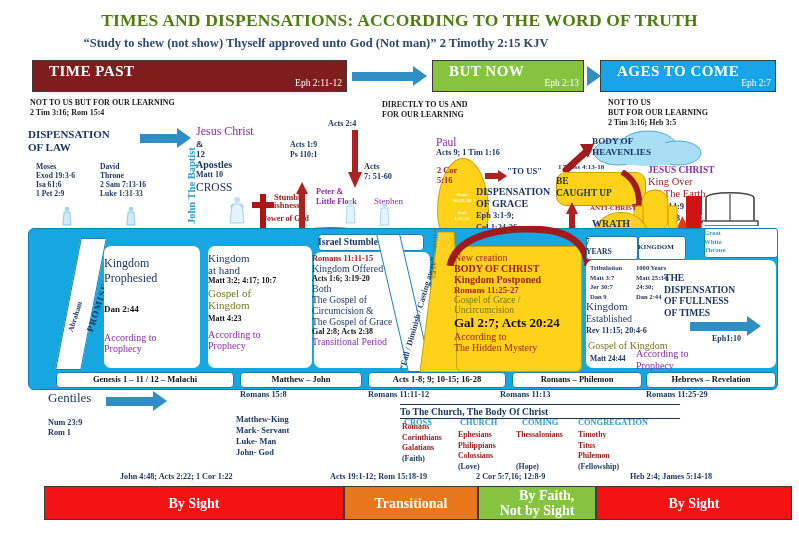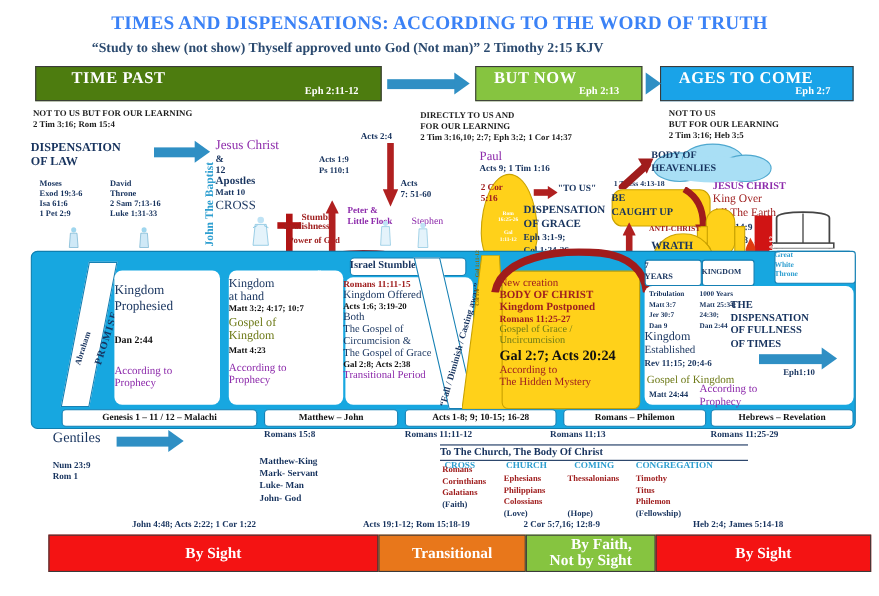--- a/index.html
+++ b/index.html
@@ -2,28 +2,28 @@
 <html><head>
 <meta charset="utf-8">
 <style>
   html,body{margin:0;padding:0;background:#fff;}
   body{width:799px;height:542px;font-family:"Liberation Serif",serif;overflow:hidden;position:relative;}
   #chart{position:relative;width:799px;height:542px;}
   .abs{position:absolute;}
   .ctr{}
 
   
-  #title{top:10px;left:0;width:799px;text-align:center;font-size:17.5px;font-weight:bold;letter-spacing:.2px;color:#3b82f6;font-family:"Liberation Serif",serif;}
+  #title{top:10px;left:0;width:799px;text-align:center;font-size:17.5px;font-weight:bold;letter-spacing:.2px;color:#4d7c0f;font-family:"Liberation Serif",serif;}
   #subtitle{top:36px;left:0;width:632px;text-align:center;font-size:12.5px;font-weight:bold;color:#2b4a6f;}
 
   
   .erabar{height:32px;border:1.5px solid #3a3a3a;box-sizing:border-box;display:flex;align-items:flex-start;}
   .erabar .lbl{font-size:15px;font-weight:bold;color:#fff;padding:2px 0 0 16px;letter-spacing:.5px;}
-  .erabar .ref{font-size:9.5px;font-weight:bold;color:#fff;position:absolute;right:20px;bottom:3px;}
-  #bar-past{left:32px;top:60px;width:315px;background:#4d7c0f;padding-left:16px;}
+  .erabar .ref{font-size:9.5px;font-weight:normal;color:#fff;position:absolute;right:4px;bottom:3px;}
+  #bar-past{left:32px;top:60px;width:315px;background:#7f1d1d;}
   #bar-now{left:432px;top:60px;width:152px;background:#86c440;}
   #bar-ages{left:600px;top:60px;width:176px;background:#19a3e8;}
 
   .hArrow{position:absolute;height:9px;background:#2f8fc4;}
   .hArrow:after{content:"";position:absolute;right:-13px;top:-6px;border-left:14px solid #2f8fc4;border-top:10px solid transparent;border-bottom:10px solid transparent;}
 
   
   .note{font-size:8px;font-weight:bold;color:#1d1d1d;line-height:10px;}
   .lbl-purple{color:#8d2bab;}
   .lbl-navy{color:#17335e;}
@@ -71,21 +71,20 @@
   <div class="hArrow" style="left:352px;top:72px;width:62px;"></div>
   <div class="hArrow" style="left:588px;top:72px;width:0px;"></div>
 
   <div class="abs note" style="left:30px;top:98px;width:230px;">
     <div>NOT TO US BUT FOR OUR LEARNING</div>
     <div class="ctr">2 Tim 3:16; Rom 15:4</div>
   </div>
   <div class="abs note ctr" style="left:382px;top:100px;width:230px;">
     <div>DIRECTLY TO US AND</div>
     <div>FOR OUR LEARNING</div>
-    <div>2 Tim 3:16,10; 2:7; Eph 3:2; 1 Cor 14:37</div>
   </div>
   <div class="abs note ctr" style="left:608px;top:98px;width:175px;">
     <div>NOT TO US</div>
     <div>BUT FOR OUR LEARNING</div>
     <div>2 Tim 3:16; Heb 3:5</div>
   </div>
 
   <div class="abs ctr lbl-navy" style="left:28px;top:128px;width:110px;font-size:11px;font-weight:bold;line-height:13px;">
     <div>DISPENSATION</div>
     <div>OF LAW</div>

